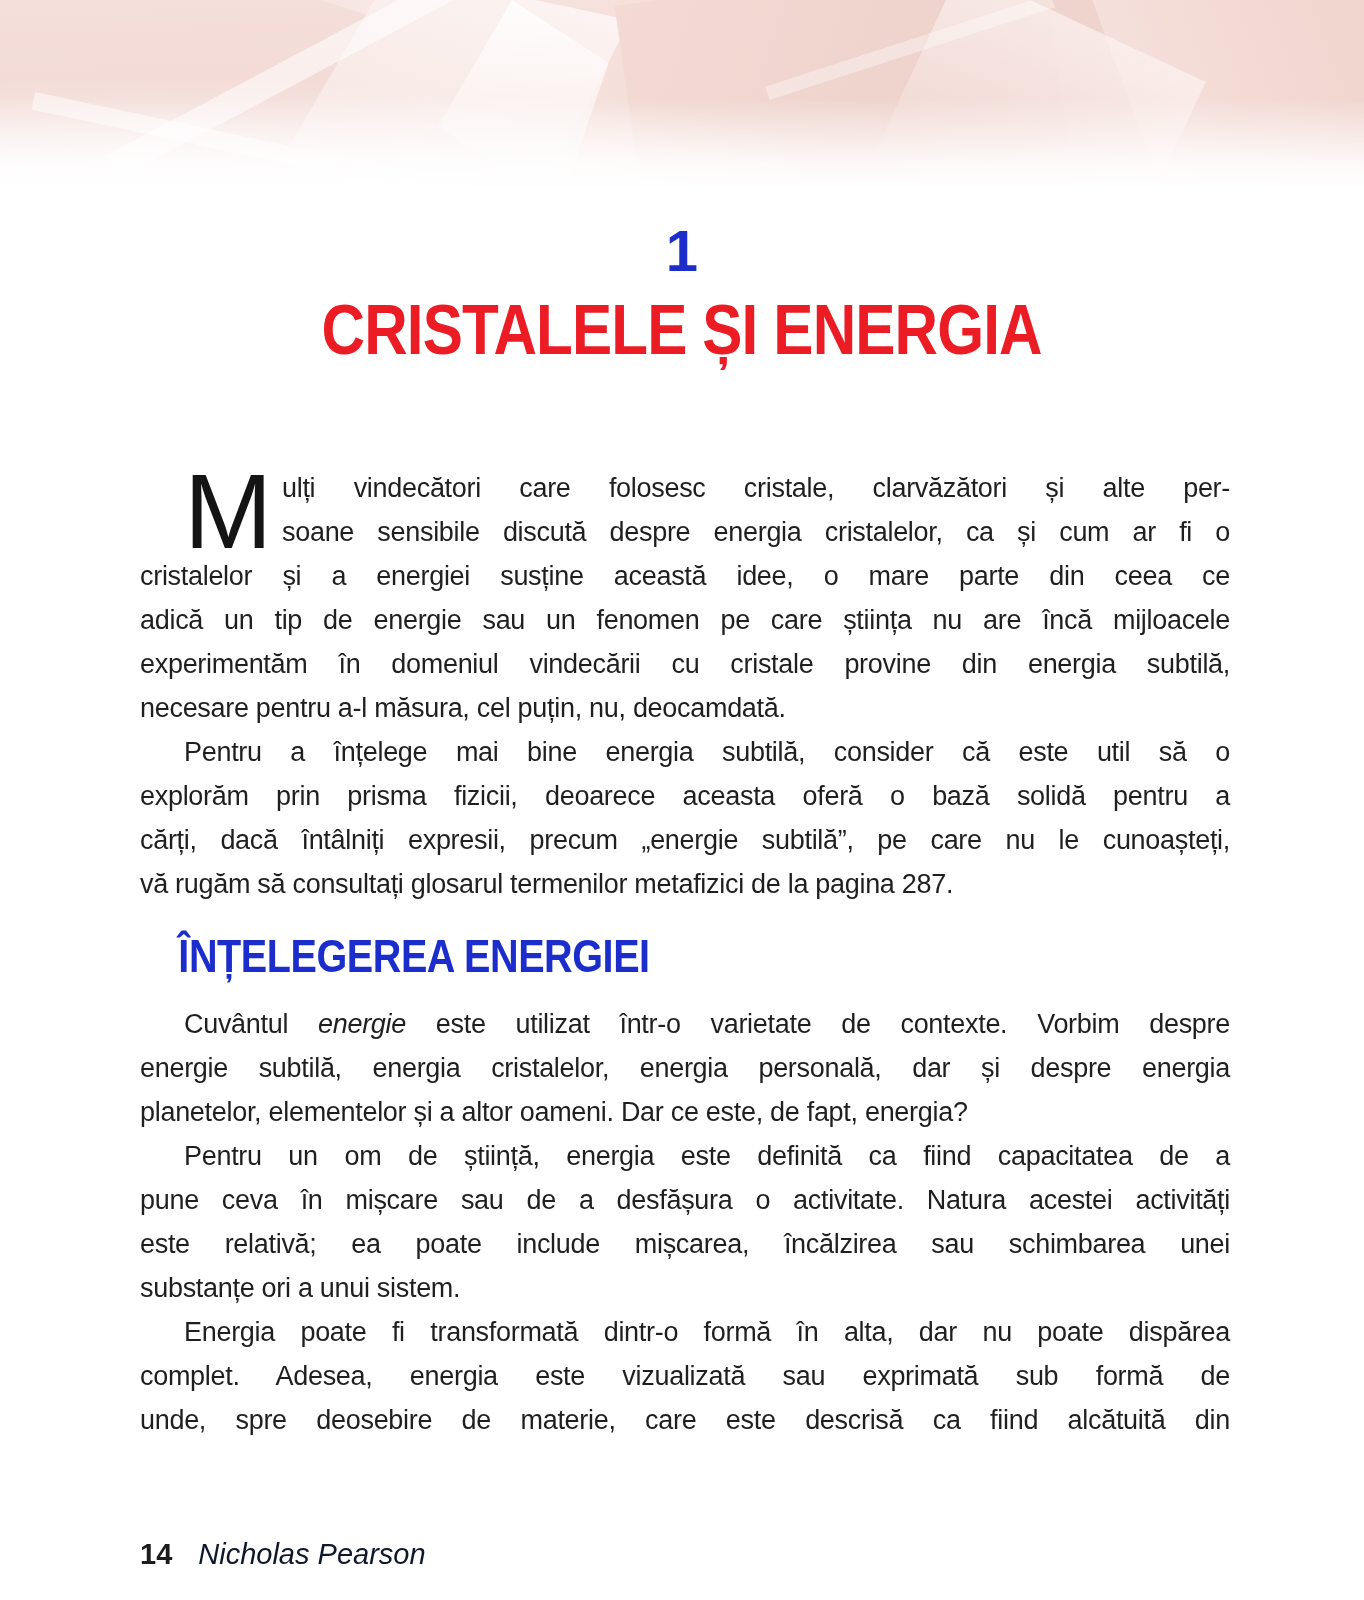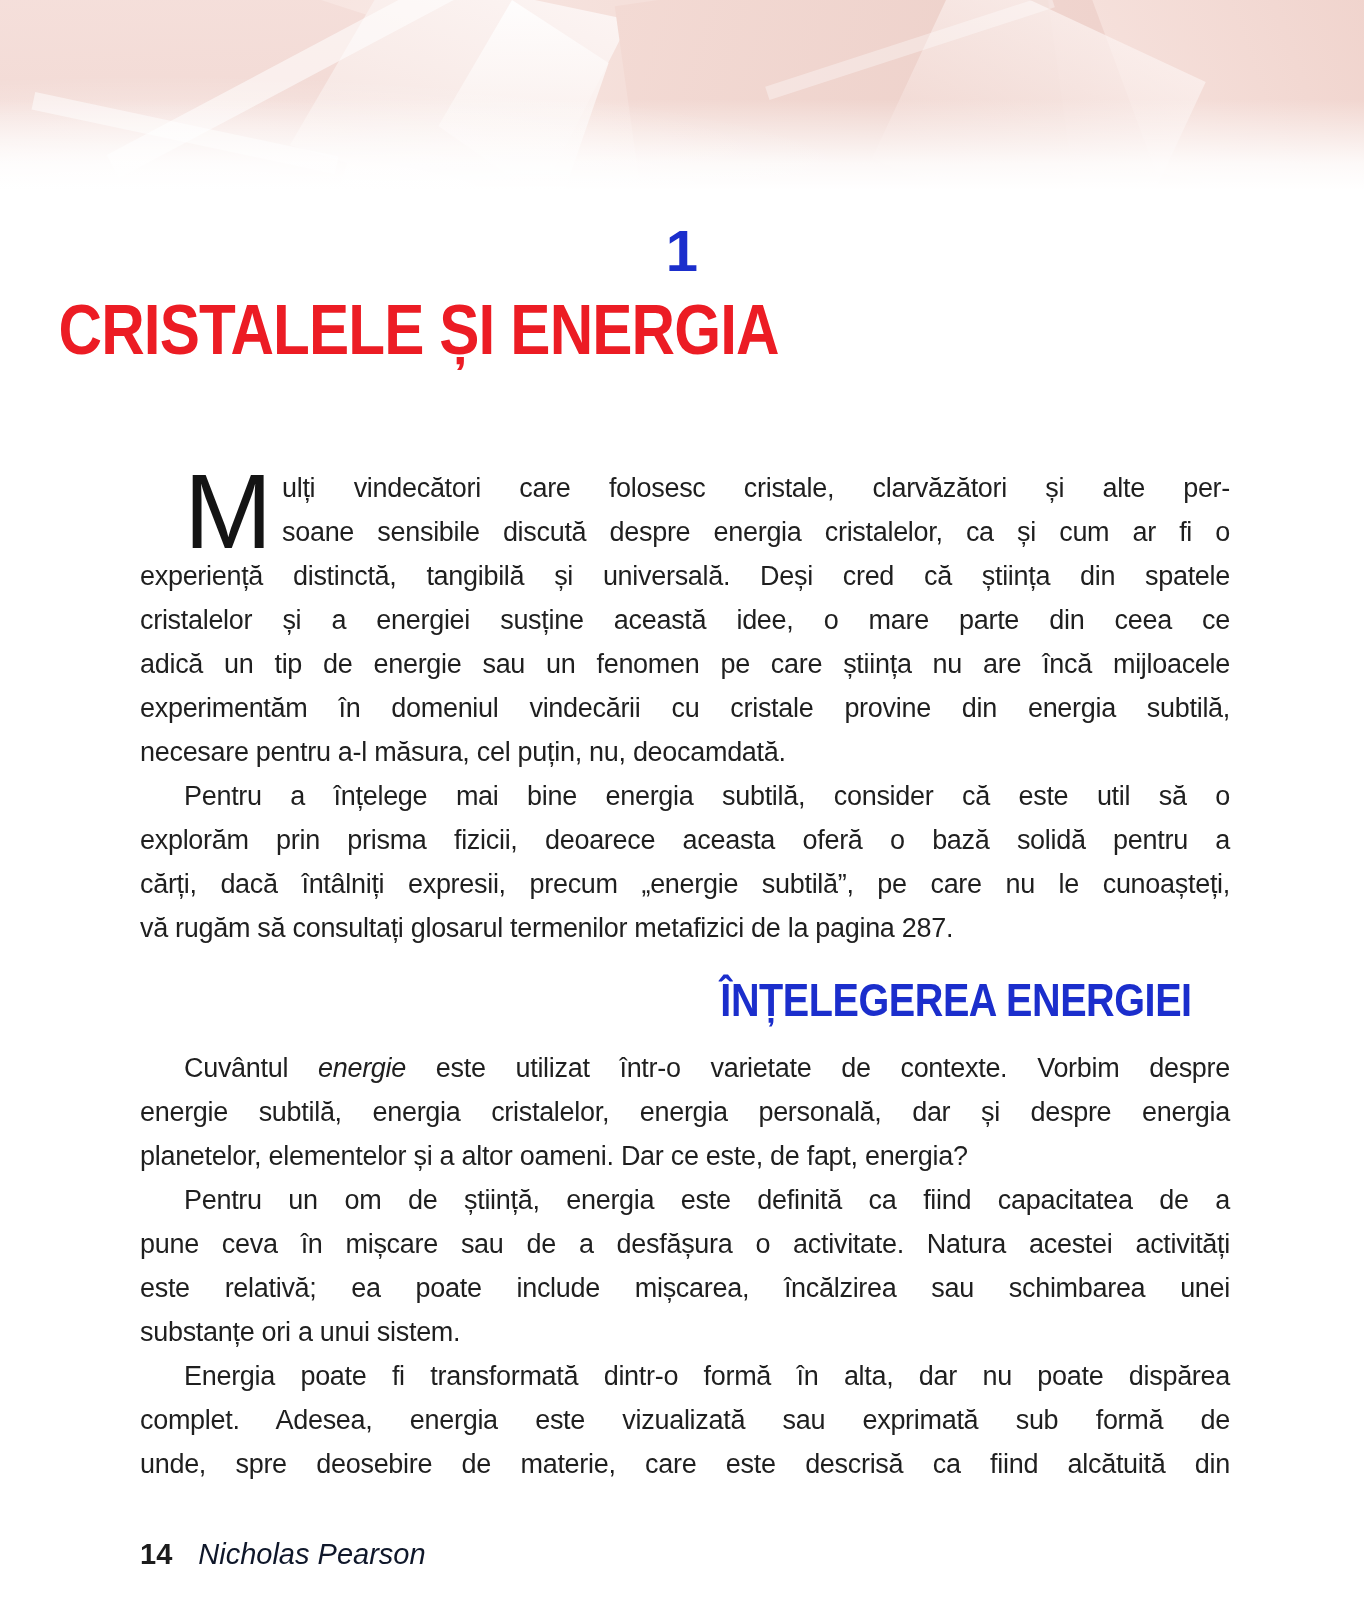--- a/index.html
+++ b/index.html
@@ -27,37 +27,37 @@
   .streak2 { left: 30px; top: 124px; width: 310px; height: 18px; transform: rotate(12deg); background: rgba(255,255,255,.5); }
   .streak3 { left: 760px; top: 40px; width: 300px; height: 14px; transform: rotate(-18deg); background: rgba(255,255,255,.35); }
   .header-fade { position: absolute; inset: 0;
     background:
       radial-gradient(ellipse at 12% 110%, rgba(255,255,255,.9) 0%, rgba(255,255,255,0) 45%),
       linear-gradient(to bottom, rgba(255,255,255,0) 52%, rgba(255,255,255,.85) 86%, #ffffff 100%); }
 
   
   .chapter-number { margin-top: 26px; text-align: center; font-size: 58px; line-height: 70px;
     font-weight: bold; color: var(--blue, #1b2ecc); }
-  .chapter-title { margin-top: 4px; font-size: 70px; line-height: 80px;
+  .chapter-title { margin-top: 4px; text-align: center; font-size: 70px; line-height: 80px;
     font-weight: bold; color: var(--red, #ec1c24); letter-spacing: -1px; }
   .condensed { display: inline-block; transform: scaleX(0.86); transform-origin: 50% 50%; white-space: nowrap; }
 
   
   .body-content { margin: 96px auto 0 140px; width: 1090px; font-size: 27px; line-height: 44px;
     letter-spacing: -0.3px; color: #1f1f1f; }
   .paragraph { overflow: visible; }
   .paragraph::after { content: ""; display: block; clear: none; }
   .line { text-align: justify; text-align-last: justify; height: 44px; }
   .line.short { text-align-last: left; }
   .line.indent { padding-left: 44px; }
   .em { font-style: italic; }
   .dropcap { float: left; font-size: 106px; line-height: 82px; margin: 4px 10px 0 44px;
     font-weight: normal; color: #141414; }
 
-  .section-heading { text-align: right; font-size: 46px; line-height: 56px; font-weight: bold;
+  .section-heading { text-align: left; font-size: 46px; line-height: 56px; font-weight: bold;
     color: var(--blue, #1b2ecc); margin: 22px 0 18px 0; letter-spacing: -0.5px; }
 
   
   .footer { position: absolute; left: 140px; top: 1536px; font-size: 29px; line-height: 36px; }
   .footer .pagenum { font-weight: bold; margin-right: 26px; text-align: center; }
   .footer .author { font-style: italic; color: #0f172a; }
 </style>
 </head>
 <body>
 
@@ -78,21 +78,20 @@
 
   <div class="chapter-number">1</div>
 
   <h1 class="chapter-title"><span class="condensed">CRISTALELE ȘI ENERGIA</span></h1>
 
   <div class="body-content">
       <div class="paragraph">
         <span class="dropcap">M</span>
         <div class="line"><span>ulți vindecători care folosesc cristale, clarvăzători și alte per-</span></div>
         <div class="line"><span>soane sensibile discută despre energia cristalelor, ca și cum ar fi o</span></div>
-        <div class="line"><span>experiență distinctă, tangibilă și universală. Deși cred că știința din spatele</span></div>
         <div class="line"><span>cristalelor și a energiei susține această idee, o mare parte din ceea ce</span></div>
         <div class="line"><span>adică un tip de energie sau un fenomen pe care știința nu are încă mijloacele</span></div>
         <div class="line"><span>experimentăm în domeniul vindecării cu cristale provine din energia subtilă,</span></div>
         <div class="line short"><span>necesare pentru a-l măsura, cel puțin, nu, deocamdată.</span></div>
       </div>
       <div class="paragraph">
         <div class="line indent"><span>Pentru a înțelege mai bine energia subtilă, consider că este util să o</span></div>
         <div class="line"><span>explorăm prin prisma fizicii, deoarece aceasta oferă o bază solidă pentru a</span></div>
         <div class="line"><span>cărți, dacă întâlniți expresii, precum „energie subtilă”, pe care nu le cunoașteți,</span></div>
         <div class="line short"><span>vă rugăm să consultați glosarul termenilor metafizici de la pagina 287.</span></div>

